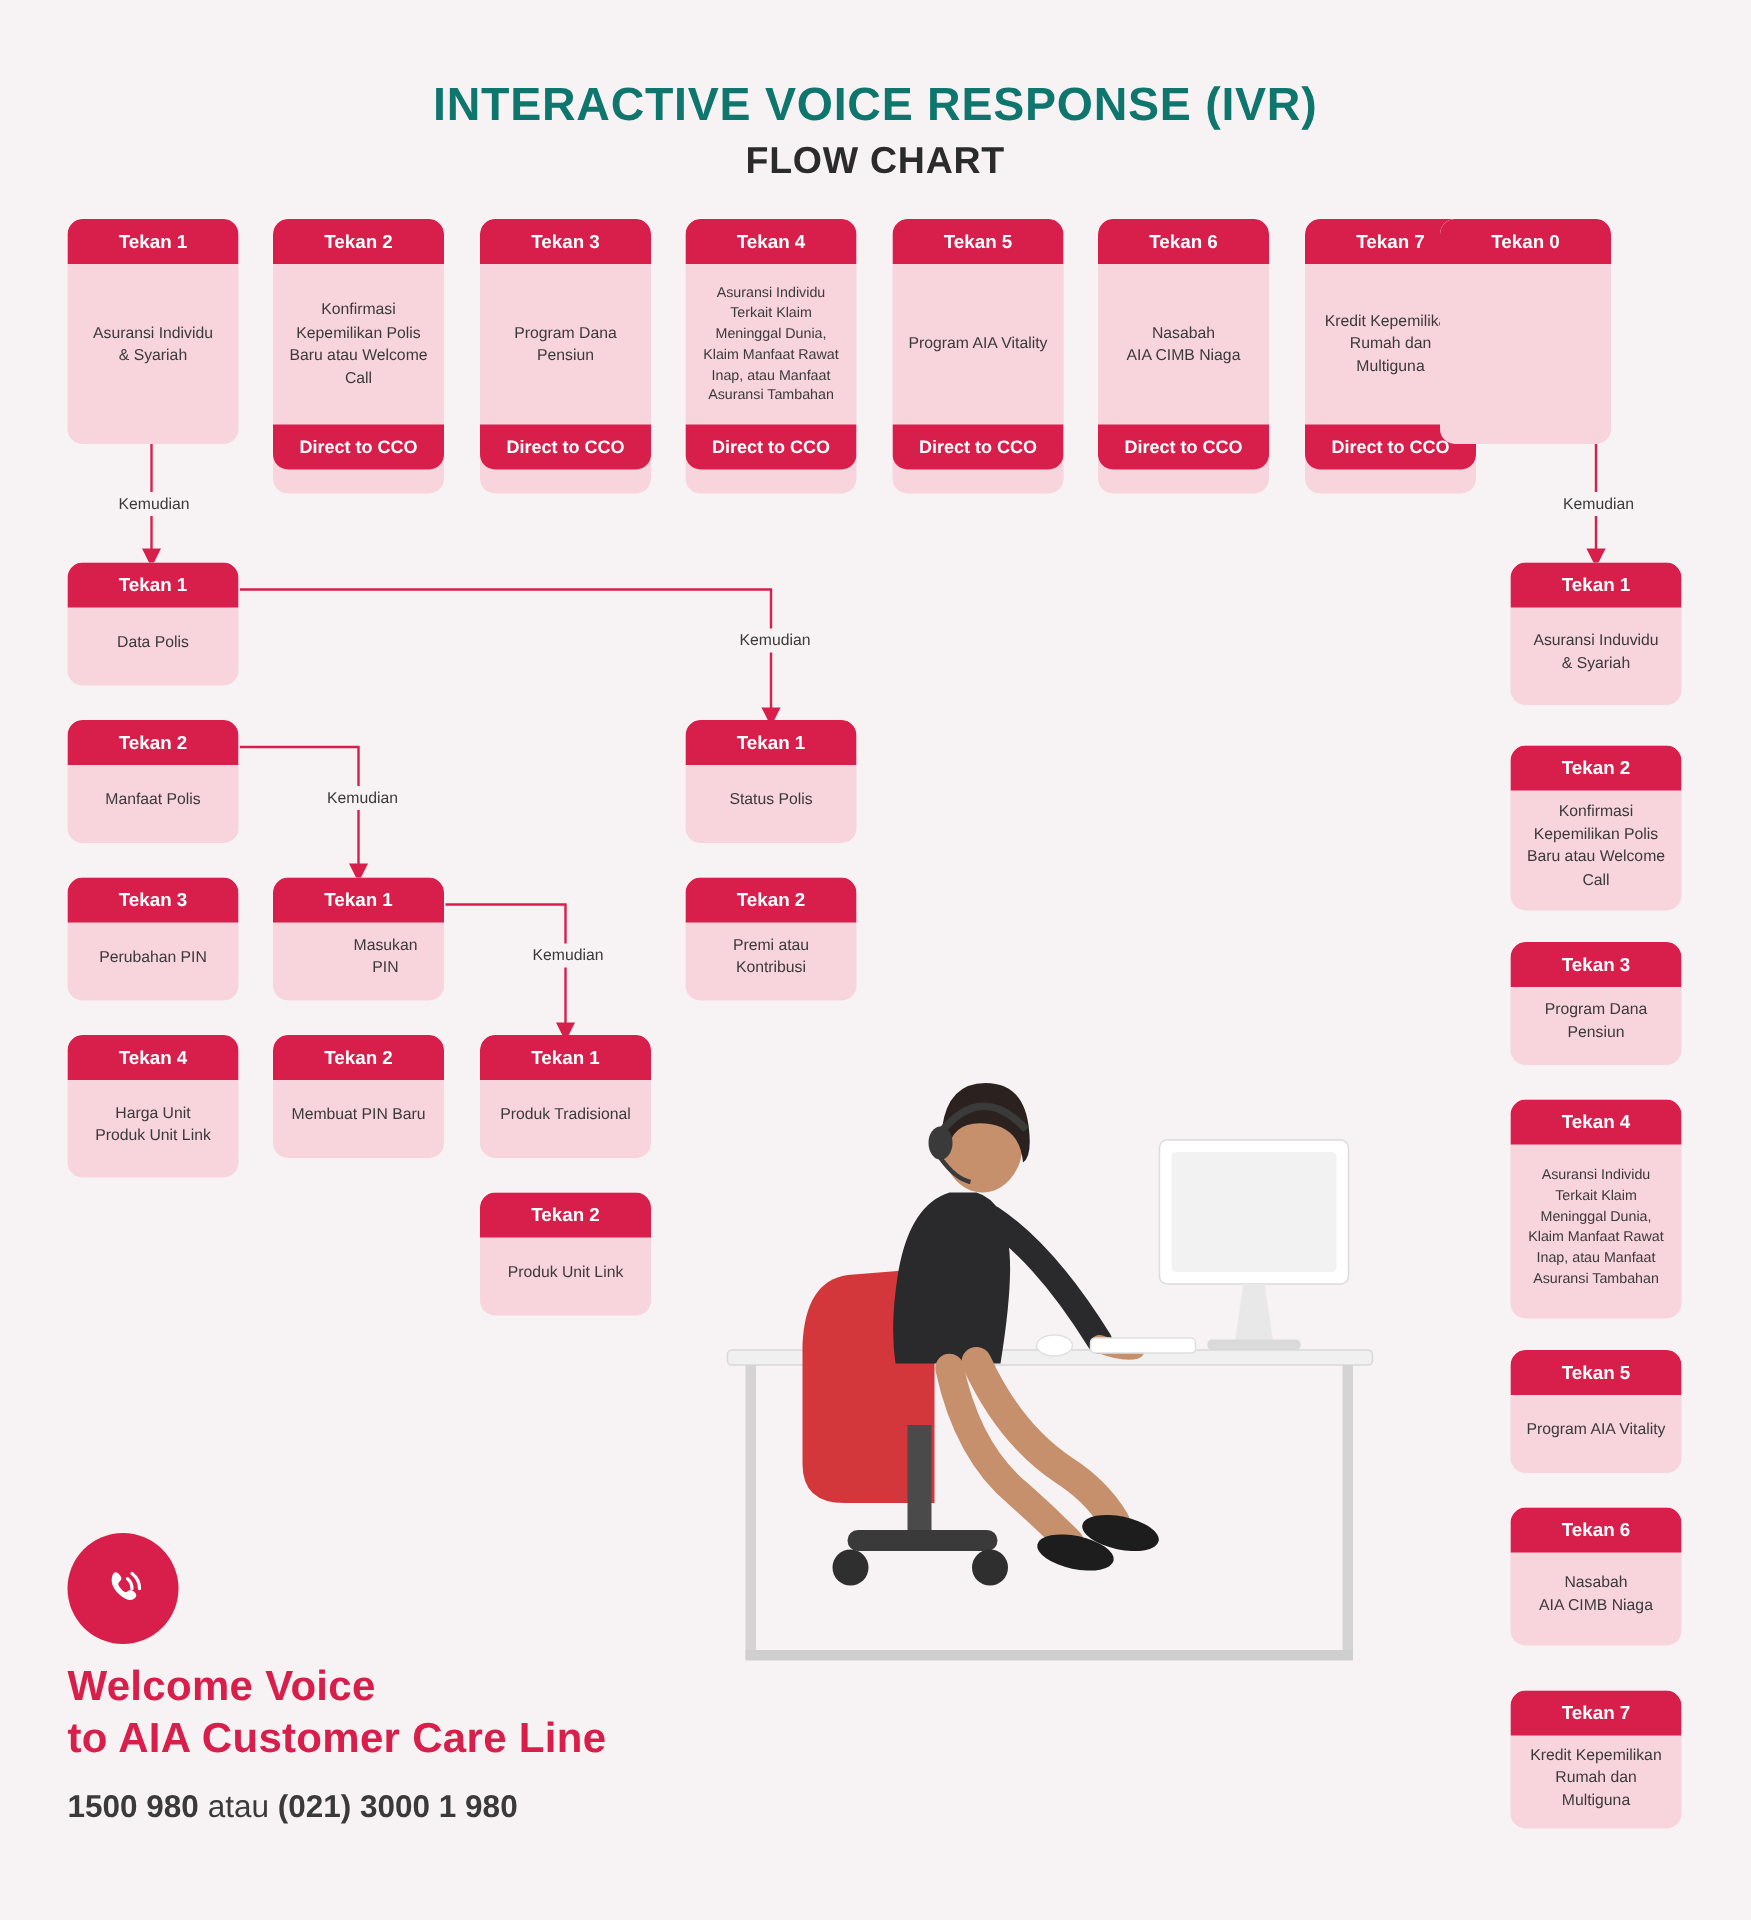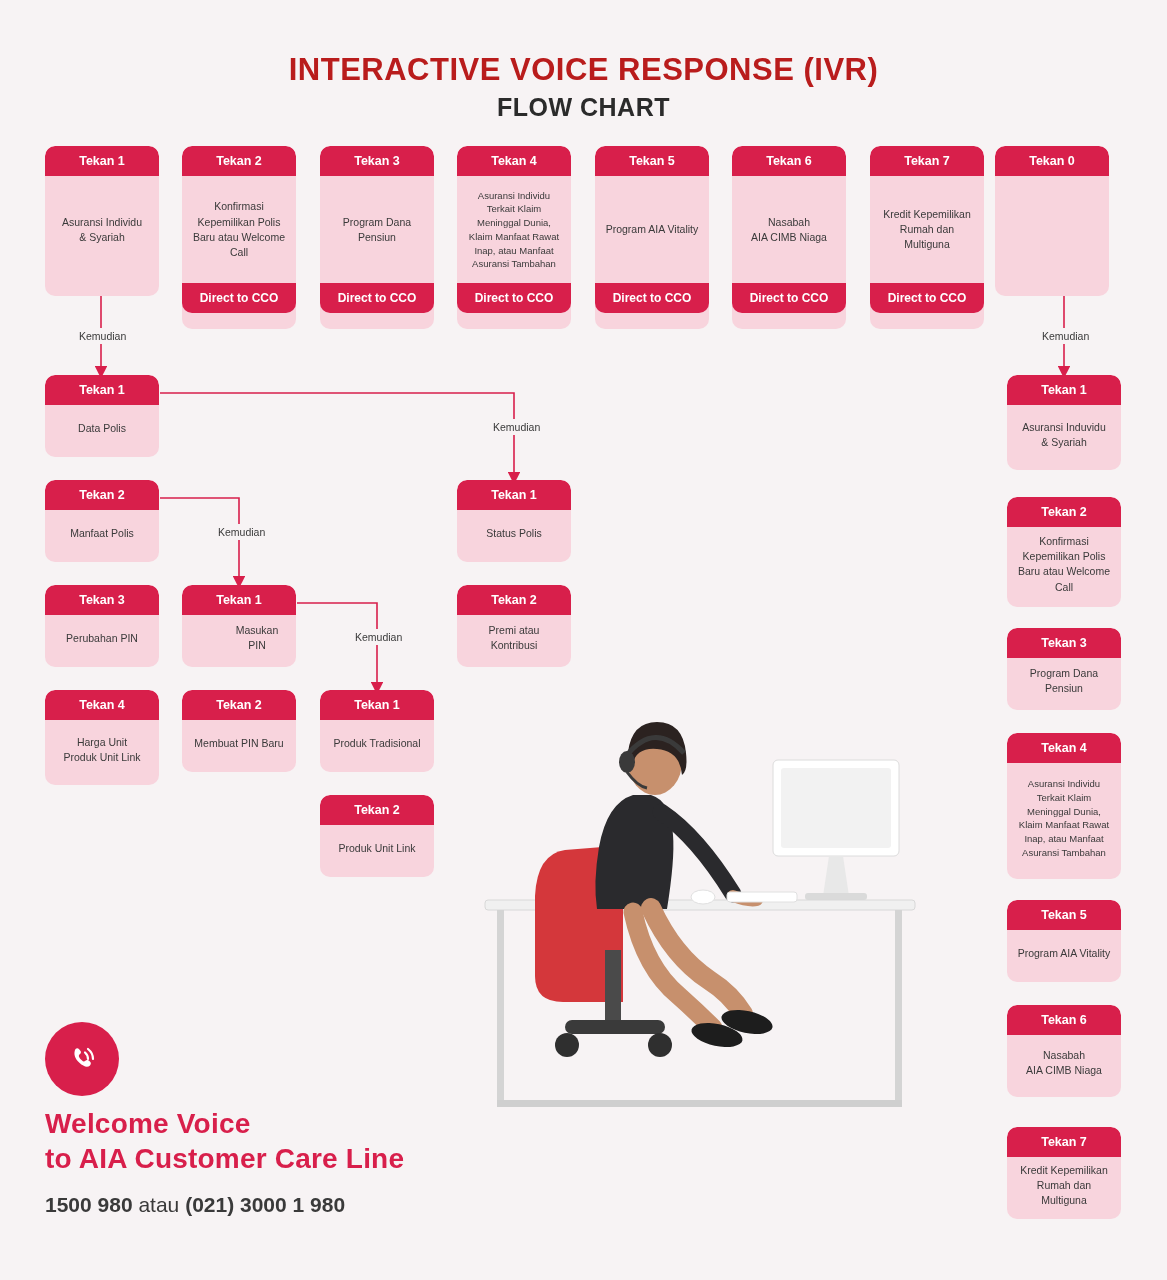--- a/index.html
+++ b/index.html
@@ -11,21 +11,21 @@
     background: #f7f3f4;
     font-family: "Liberation Sans", sans-serif;
     overflow: hidden;
   }
 
   
   .title {
     position: absolute;
     left: 0; right: 0;
     text-align: center;
-    color: #b91c1c;
+    color: #0f766e;
     font-size: 31px;
     font-weight: bold;
     letter-spacing: 0.5px;
     top: 52px;
   }
   .subtitle {
     position: absolute;
     left: 0; right: 0;
     text-align: center;
     color: #2b2b2b;
@@ -203,21 +203,21 @@
 AIA CIMB Niaga</div>
   <div class="foot">Direct to CCO</div>
 </div>
 
 <div class="node" style="left:870px; top:146px; width:114px; height:183px;">
   <div class="head">Tekan 7</div>
   <div class="body" style="height:107px;">Kredit Kepemilikan Rumah dan Multiguna</div>
   <div class="foot">Direct to CCO</div>
 </div>
 
-<div class="node" style="left:995px; top:146px; width:114px; height:150px;">
+<div class="node" style="left:960px; top:146px; width:114px; height:150px;">
   <div class="head">Tekan 0</div>
 </div>
 
 <div class="node" style="left:45px; top:375px; width:114px; height:82px;">
   <div class="head">Tekan 1</div>
   <div class="body" style="height:46px;">Data Polis</div>
 </div>
 <div class="node" style="left:45px; top:480px; width:114px; height:82px;">
   <div class="head">Tekan 2</div>
   <div class="body" style="height:46px;">Manfaat Polis</div>

